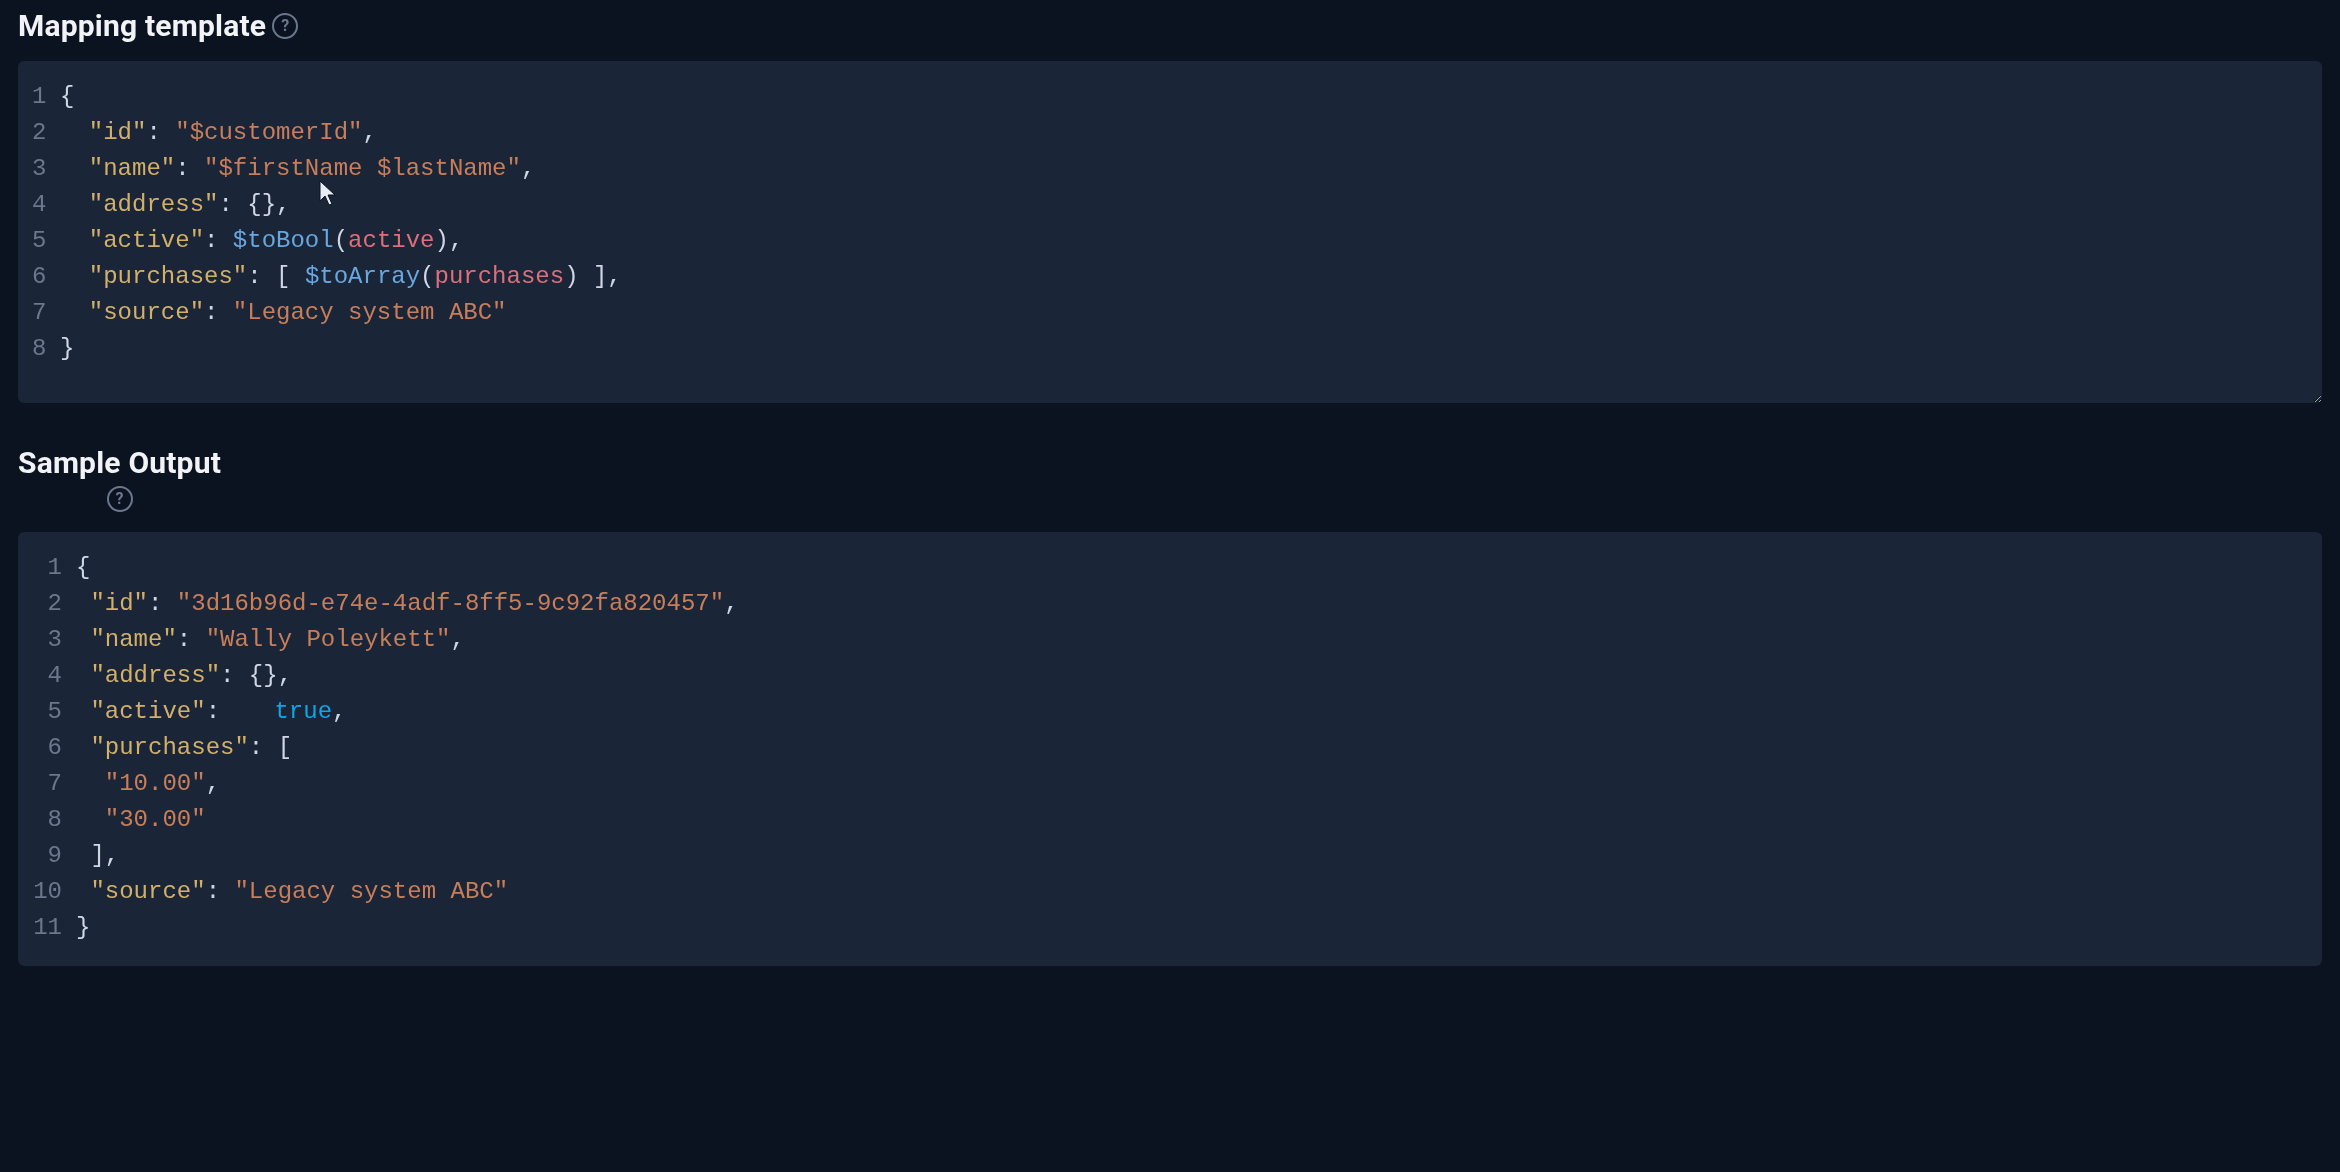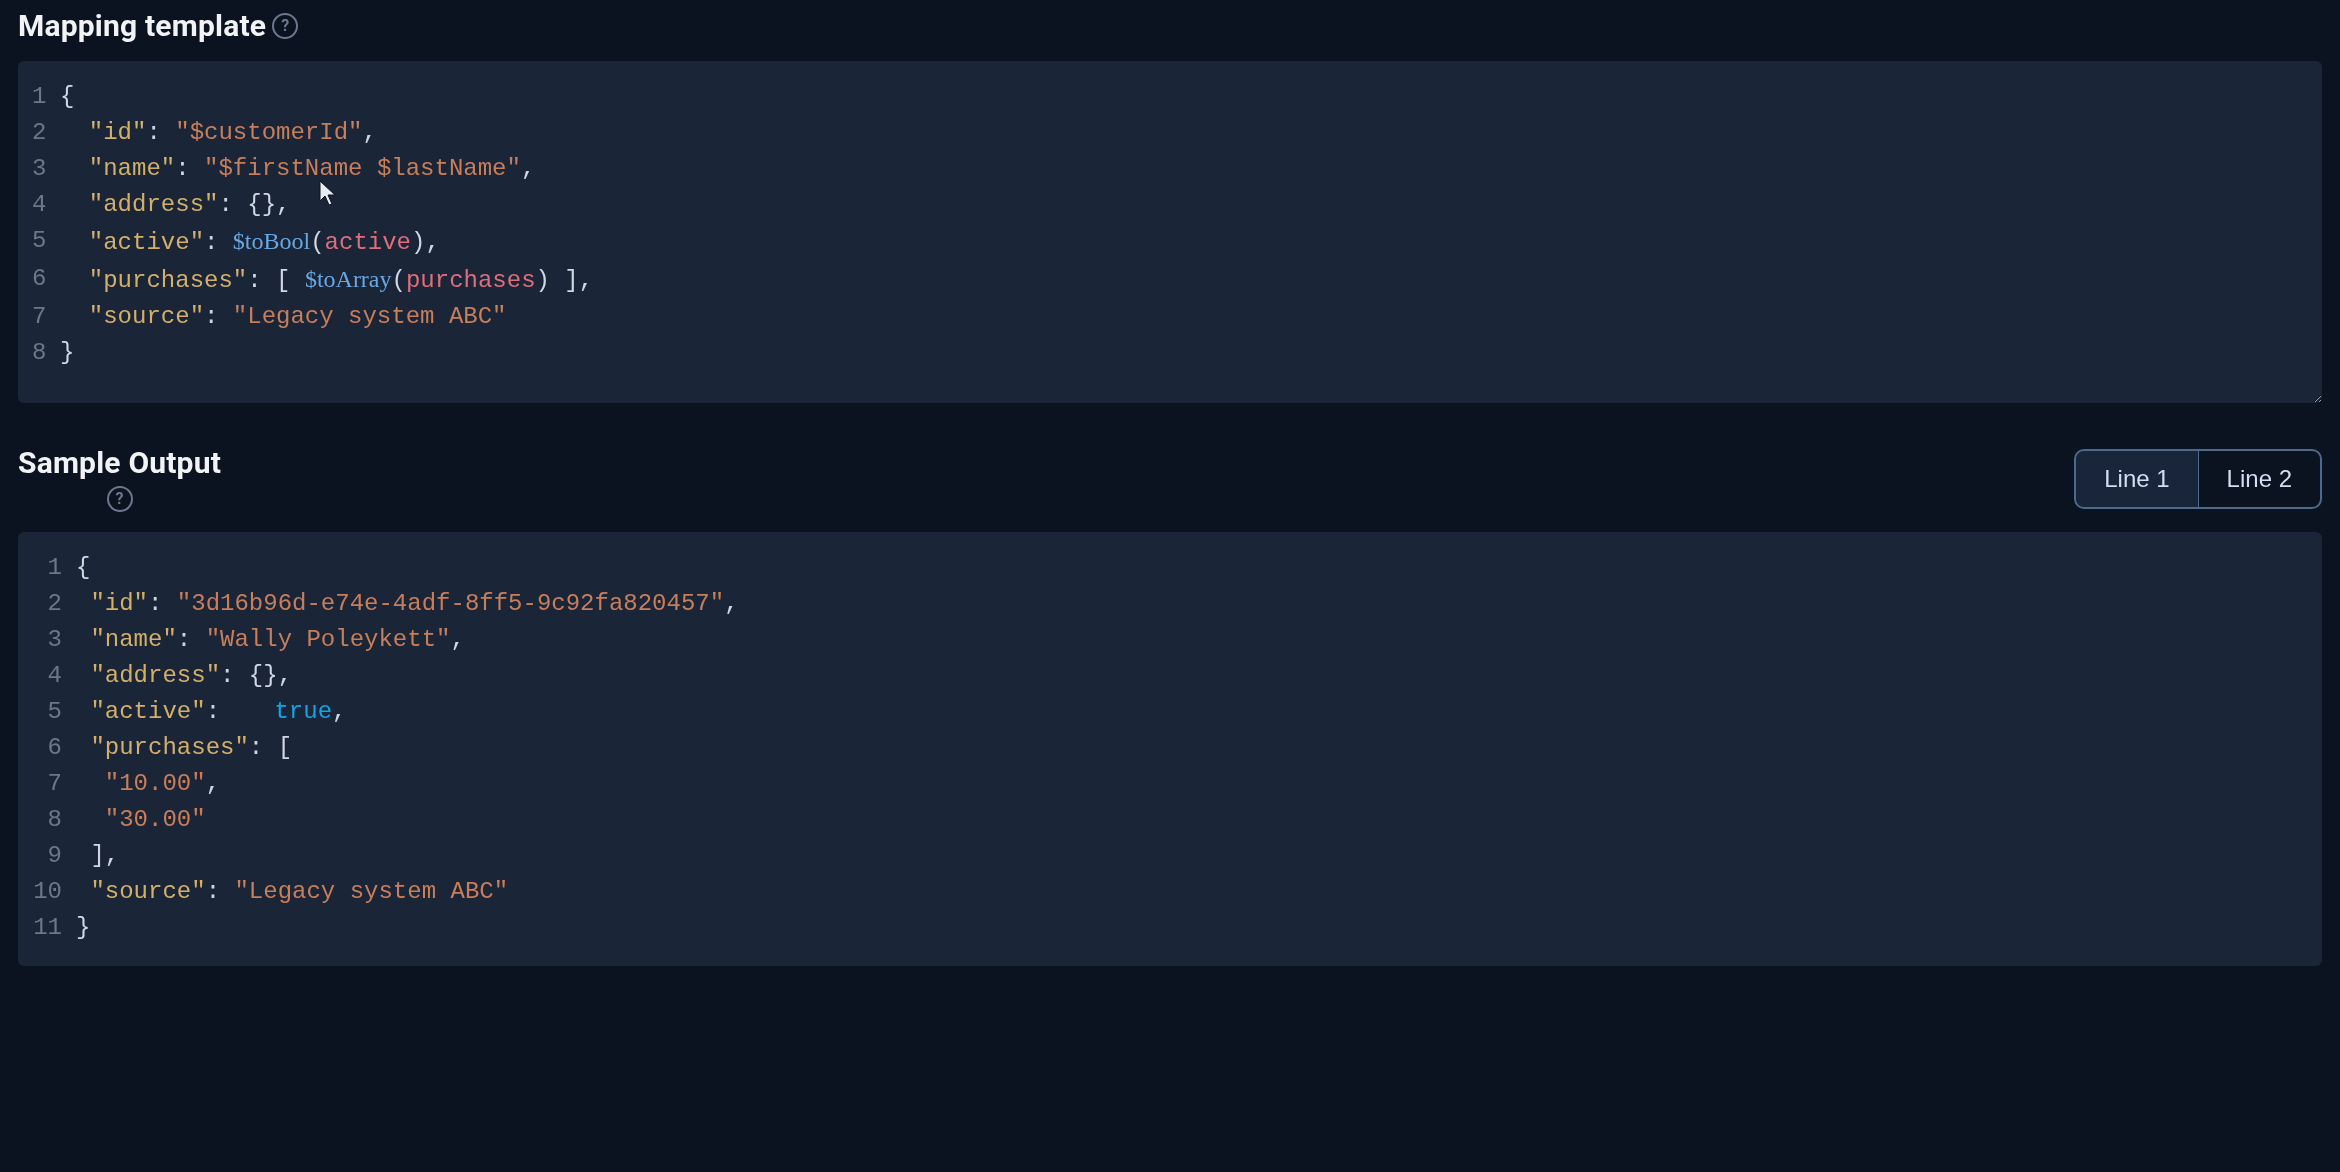--- a/index.html
+++ b/index.html
@@ -55,21 +55,21 @@
     text-align: right;
     color: #6b778c;
     padding-right: 14px;
     user-select: none;
     flex: 0 0 auto;
   }
   .content { flex: 1 1 auto; }
   .tok-punc  { color: #cfd6e4; }
   .tok-key   { color: #d2b06a; }   
   .tok-str   { color: #c77e5a; }   
-  .tok-func  { color: #69a7e0; font-family: Liberation Serif, serif; }   
+  .tok-func  { color: #69a7e0; }   
   .tok-var   { color: #de6e7b; text-align: right; }   
   .tok-bool  { color: #0ea5e9; margin-left: 40px; }
   .tok-plain { color: #cfd6e4; }
   .sample-header-row {
     display: flex;
     align-items: center;
     justify-content: space-between;
     margin: 42px 0 20px 0;
   }
   .line-toggle {
@@ -114,23 +114,19 @@
     <svg class="cursor-overlay" style="left:300px; top:118px;" viewBox="0 0 20 28">
       <path d="M2 2 L2 22 L7 17 L11 26 L14 25 L10 16 L17 16 Z" fill="#e7ecf3" stroke="#0b1220" stroke-width="1"></path>
     </svg>
   </div>
 
   <div class="sample-header-row">
     <div class="section-header" style="margin:0;flex-direction:column;">
       <h2>Sample Output</h2>
       <span class="help-icon">?</span>
     </div>
-    <div class="line-toggle" id="line-toggle">
-        <button class="active">Line 1</button>
-        <button>Line 2</button>
-      </div>
   </div>
 
   <div class="editor">
     <div class="code" id="sample-code"><div class="line"><span class="gutter" style="width: 44px;">1</span><span class="content"><span class="tok-punc">{</span></span></div><div class="line"><span class="gutter" style="width: 44px;">2</span><span class="content"><span class="tok-plain"> </span><span class="tok-key">"id"</span><span class="tok-punc">: </span><span class="tok-str">"3d16b96d-e74e-4adf-8ff5-9c92fa820457"</span><span class="tok-punc">,</span></span></div><div class="line"><span class="gutter" style="width: 44px;">3</span><span class="content"><span class="tok-plain"> </span><span class="tok-key">"name"</span><span class="tok-punc">: </span><span class="tok-str">"Wally Poleykett"</span><span class="tok-punc">,</span></span></div><div class="line"><span class="gutter" style="width: 44px;">4</span><span class="content"><span class="tok-plain"> </span><span class="tok-key">"address"</span><span class="tok-punc">: </span><span class="tok-punc">{}</span><span class="tok-punc">,</span></span></div><div class="line"><span class="gutter" style="width: 44px;">5</span><span class="content"><span class="tok-plain"> </span><span class="tok-key">"active"</span><span class="tok-punc">: </span><span class="tok-bool">true</span><span class="tok-punc">,</span></span></div><div class="line"><span class="gutter" style="width: 44px;">6</span><span class="content"><span class="tok-plain"> </span><span class="tok-key">"purchases"</span><span class="tok-punc">: </span><span class="tok-punc">[</span></span></div><div class="line"><span class="gutter" style="width: 44px;">7</span><span class="content"><span class="tok-plain">  </span><span class="tok-str">"10.00"</span><span class="tok-punc">,</span></span></div><div class="line"><span class="gutter" style="width: 44px;">8</span><span class="content"><span class="tok-plain">  </span><span class="tok-str">"30.00"</span></span></div><div class="line"><span class="gutter" style="width: 44px;">9</span><span class="content"><span class="tok-plain"> </span><span class="tok-punc">]</span><span class="tok-punc">,</span></span></div><div class="line"><span class="gutter" style="width: 44px;">10</span><span class="content"><span class="tok-plain"> </span><span class="tok-key">"source"</span><span class="tok-punc">: </span><span class="tok-str">"Legacy system ABC"</span></span></div><div class="line"><span class="gutter" style="width: 44px;">11</span><span class="content"><span class="tok-punc">}</span></span></div></div>
   </div>
 
 </div>
 
 </body></html>

